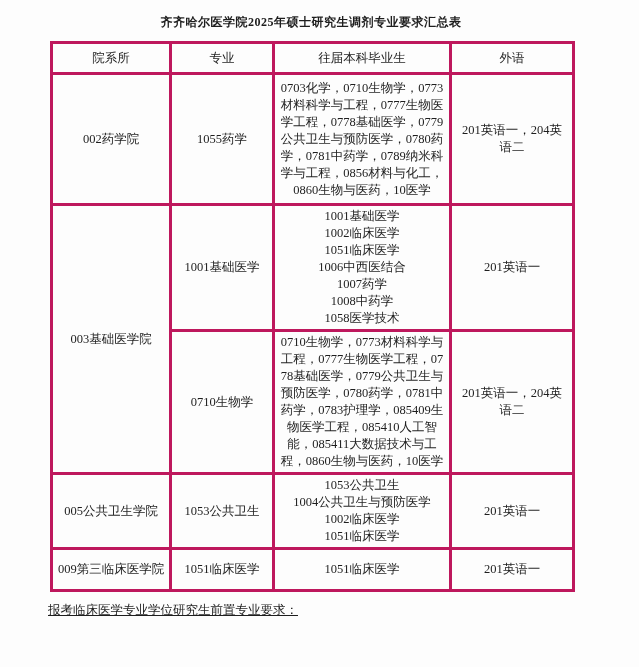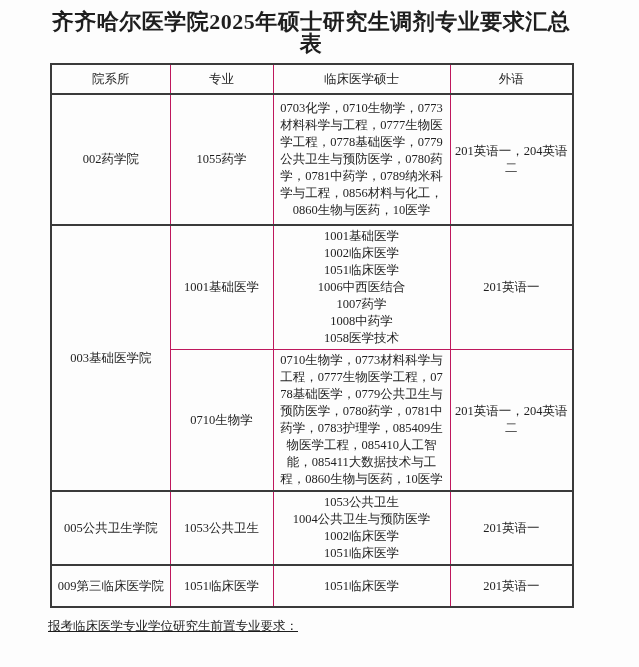--- a/index.html
+++ b/index.html
@@ -9,35 +9,35 @@
     background: #fdfdfd;
     font-family: "Liberation Serif", "DejaVu Serif", serif;
     color: #1e1e1e;
     overflow: hidden;
   }
   .page { position: relative; width: 639px; height: 667px; }
 
   .title {
     margin: 11px 67px 0 50px;
     text-align: center;
-    font-size: 22px;
+    font-size: 12px;
     font-weight: bold;
     letter-spacing: 0.5px;
     line-height: 22px;
   }
 
   table.req-table {
     border-collapse: collapse;
     table-layout: fixed;
     width: 522px;
     margin: 8px 0 0 50px;
     border: 2px solid #3a3a3a;
   }
   .req-table th, .req-table td {
-    border: 1px solid #be185d;
+    border: 3px solid #be185d;
     font-size: 12.5px;
     line-height: 17px;
     padding: 2px 4px;
     vertical-align: middle;
     overflow: hidden;
     word-break: break-all;
   }
   .req-table thead th {
     font-weight: normal;
     text-align: center;
@@ -73,21 +73,21 @@
     <colgroup>
       <col style="width:119px">
       <col style="width:103px">
       <col style="width:177px">
       <col style="width:123px">
     </colgroup>
     <thead>
       <tr>
         <th>院系所</th>
         <th>专业</th>
-        <th>临床医学硕士</th>
+        <th>往届本科毕业生</th>
         <th>外语</th>
       </tr>
     </thead>
     <tbody>
       <tr class="group-start h-r1">
         <td>002药学院</td>
         <td>1055药学</td>
         <td>0703化学，0710生物学，0773材料科学与工程，0777生物医学工程，0778基础医学，0779公共卫生与预防医学，0780药学，0781中药学，0789纳米科学与工程，0856材料与化工，0860生物与医药，10医学</td>
         <td>201英语一，204英语二</td>
       </tr>

